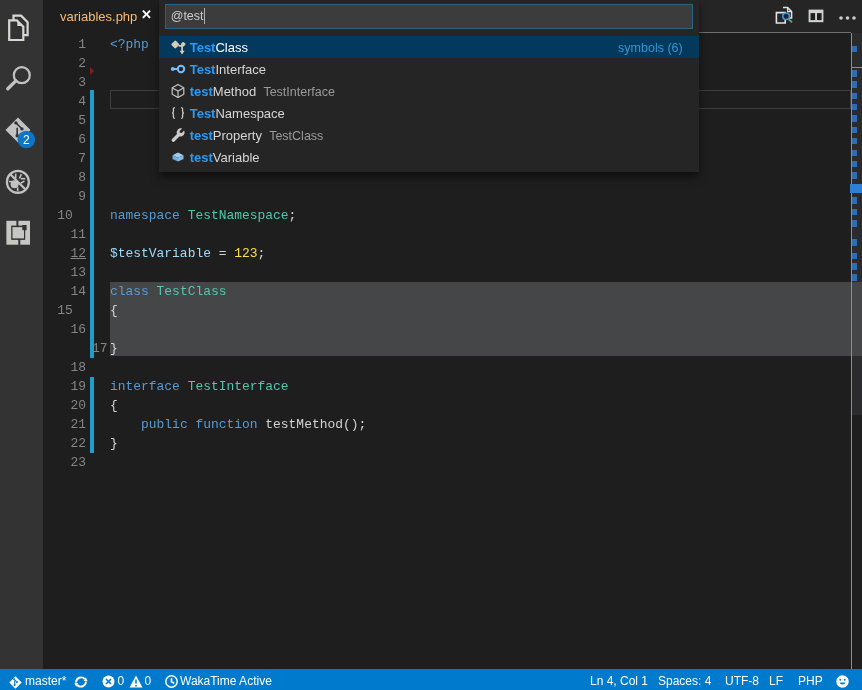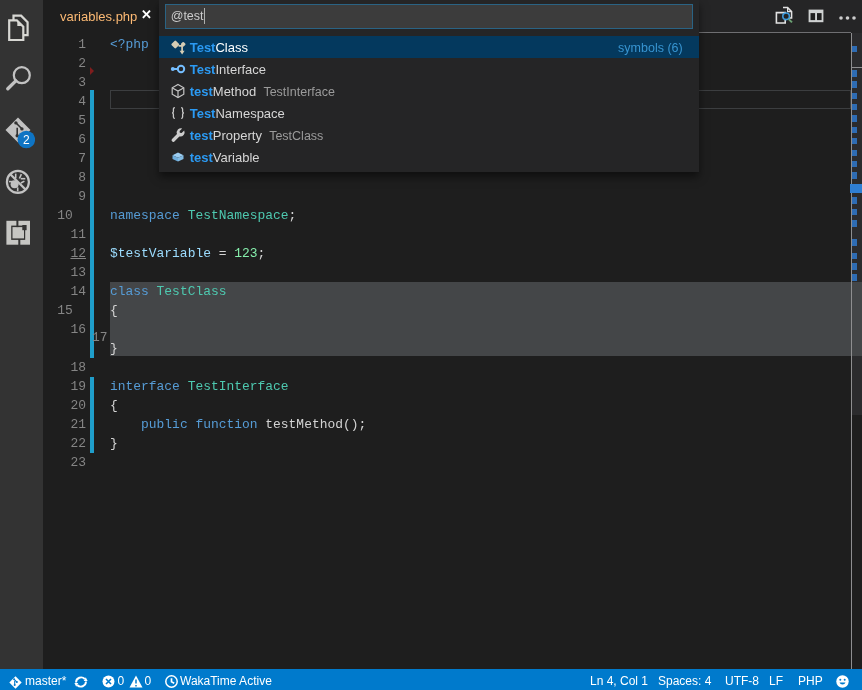--- a/index.html
+++ b/index.html
@@ -3,21 +3,21 @@
 <meta charset="utf-8">
 <style>
   * { margin:0; padding:0; box-sizing:border-box; }
   html,body { width:862px; height:690px; overflow:hidden; background:#1e1e1e; }
   #app { position:relative; width:862px; height:690px; background:#1e1e1e;
          font-family:"Liberation Sans", sans-serif; }
   .abs { position:absolute; }
   .mono { font-family:"Liberation Mono", monospace; font-size:12.95px; line-height:19px; white-space:pre;text-align:right; }
   .num { color:#858585; text-align:right; width:42px; left:44px; }
   .code { left:110px; color:#d4d4d4; }
-  .kw { color:#569cd6; } .cls { color:#4ec9b0; } .var { color:#9cdcfe; } .numlit { color:#86efac;margin-top:16px; }
+  .kw { color:#569cd6; } .cls { color:#4ec9b0; } .var { color:#9cdcfe; } .numlit { color:#fde047;margin-top:16px; }
   .mk { left:852px; width:5px; height:6.5px; background:#2e6cb4; }
   .qrow { position:absolute; left:0; width:540px; height:22px; }
   .qico { position:absolute; left:11px; top:3px; width:16px; height:16px; }
   .qlab { position:absolute; left:31px; top:3.5px; font-size:13px; color:#d6d6d6; white-space:pre; }
   .qlab b { color:#2b9af3; }
   .qdesc { color:#9b9b9b; font-size:12.5px; }
   .sbi { position:absolute; top:2px; height:21px; line-height:21px; white-space:nowrap; }
   svg.sbi { top:0; height:auto; line-height:normal; }
 </style>
 </head>
@@ -51,21 +51,21 @@
   <div class="abs mono num" style="top:149px;">7</div>
   <div class="abs mono num" style="top:168px;">8</div>
   <div class="abs mono num" style="top:187px;">9</div>
   <div class="abs mono num" style="top:206px;text-align:center;">10</div>
   <div class="abs mono num" style="top:225px;">11</div>
   <div class="abs mono num" style="top:244px;text-decoration:underline;">12</div>
   <div class="abs mono num" style="top:263px;">13</div>
   <div class="abs mono num" style="top:282px;">14</div>
   <div class="abs mono num" style="top:301px;text-align:center;">15</div>
   <div class="abs mono num" style="top:320px;">16</div>
-  <div class="abs mono num" style="top:328px;padding-left:48px;">17</div>
+  <div class="abs mono num" style="top:339px;padding-left:48px;">17</div>
   <div class="abs mono num" style="top:358px;">18</div>
   <div class="abs mono num" style="top:377px;">19</div>
   <div class="abs mono num" style="top:396px;">20</div>
   <div class="abs mono num" style="top:415px;">21</div>
   <div class="abs mono num" style="top:434px;">22</div>
   <div class="abs mono num" style="top:453px;">23</div>
 
   <div class="abs mono code" style="top:35px;"><span class="kw">&lt;?php</span></div>
   <div class="abs mono code" style="top:206px;"><span class="kw">namespace</span> <span class="cls">TestNamespace</span>;</div>
   <div class="abs mono code" style="top:244px;"><span class="var">$testVariable</span> = <span class="numlit">123</span>;</div>

